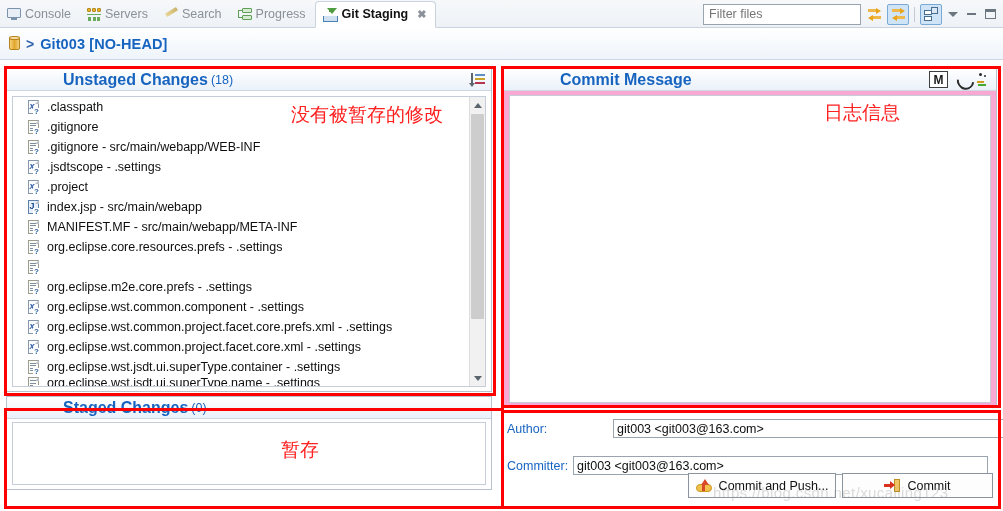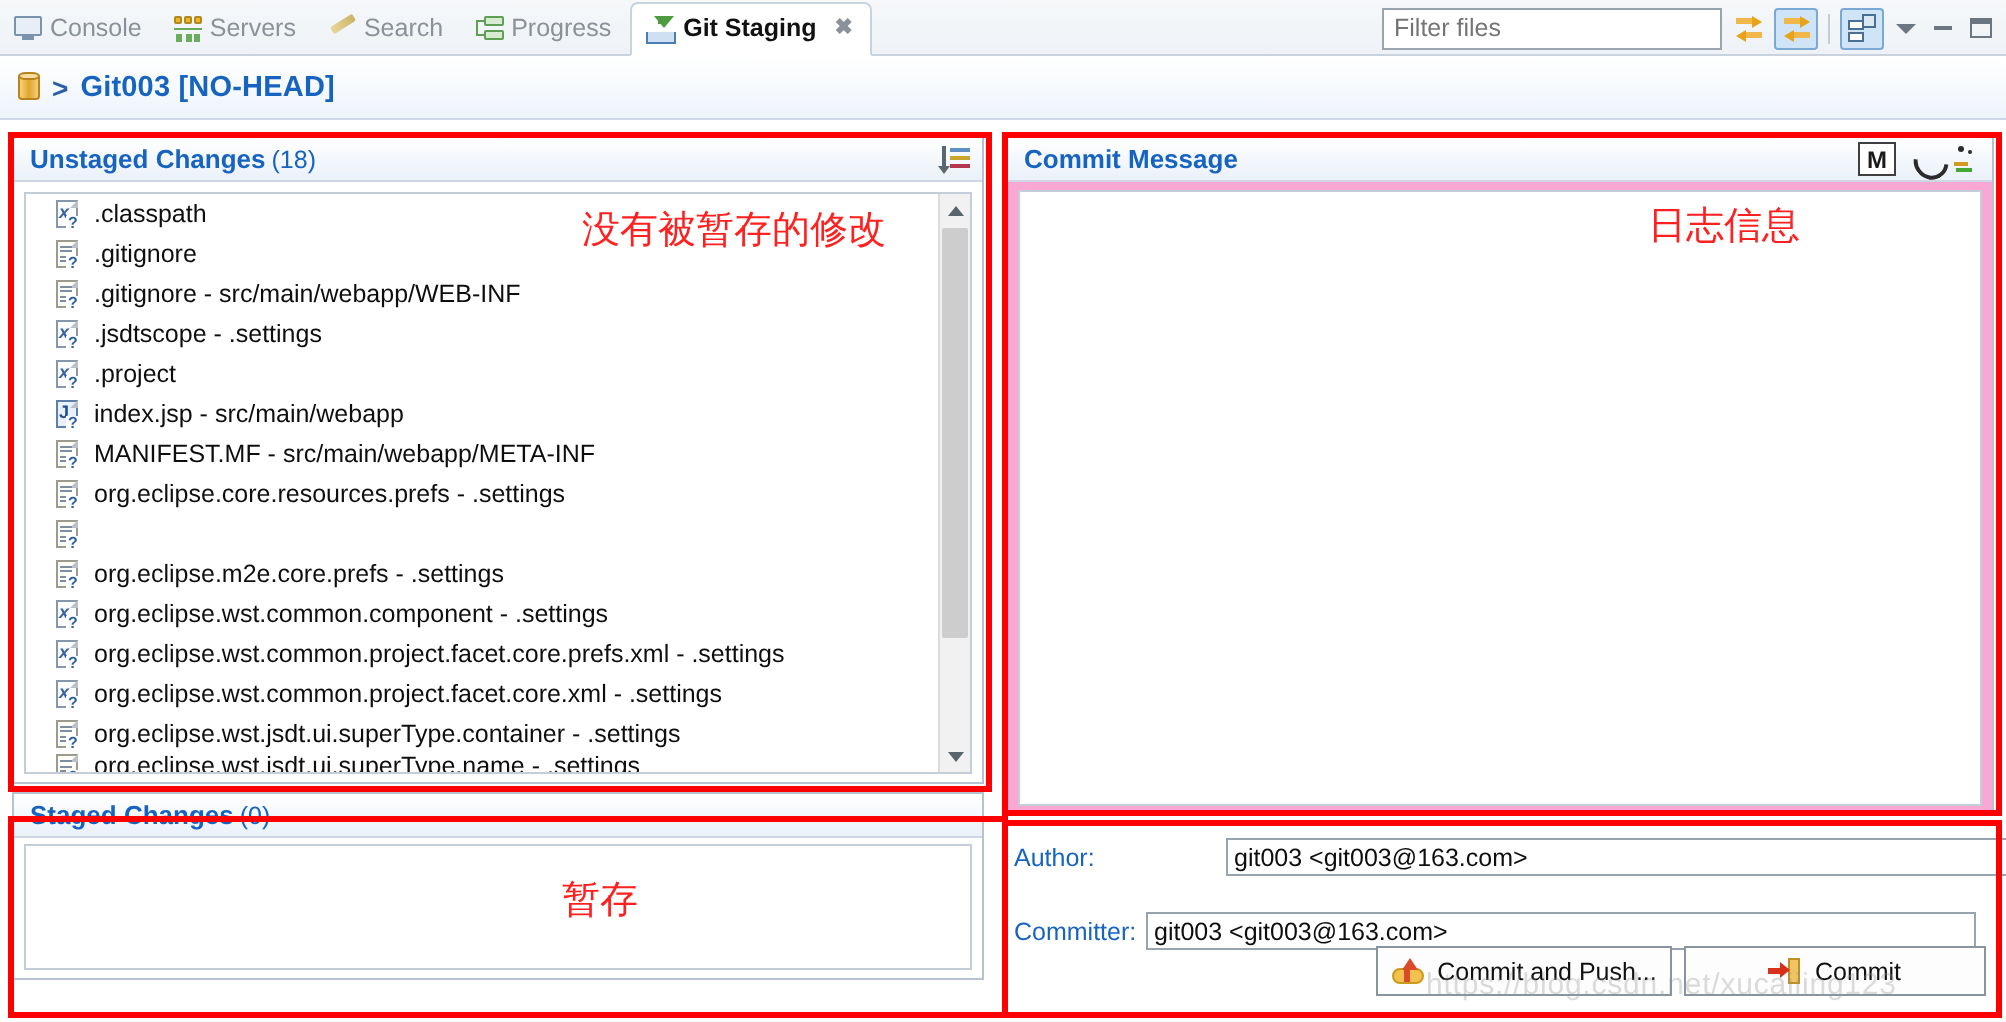--- a/index.html
+++ b/index.html
@@ -84,21 +84,21 @@
   .ico-gitstaging .stem {
     position: absolute; left: 6px; top: 0px; width: 3px; height: 4px; background: #4f9b3f;
   }
 
   
   .toolbar {
     position: absolute; right: 4px; top: 2px; height: 24px;
     display: flex; align-items: center; gap: 2px;
   }
   .filter-input {
-    width: 170px; height: 21px; border: 1px solid #9aa4ae; background: #fff;
+    width: 158px; height: 21px; border: 1px solid #9aa4ae; background: #fff;
     padding: 0 5px; font-size: 12.5px; color: #55595e;
     font-family: "Liberation Sans", sans-serif;
     outline: none;
   }
   .tb-btn {
     width: 22px; height: 21px; display: flex; align-items: center; justify-content: center;
     border: 1px solid transparent; border-radius: 2px;
   }
   .tb-btn.on { background: #cfe4f7; border-color: #7aa9d6; }
   .arrow-swap { position: relative; width: 15px; height: 13px; }
@@ -143,21 +143,21 @@
   .bc-sep { color: #2a5fa8; font-size: 14px; font-weight: bold; }
   .bc-title { color: #1764c0; font-size: 14.5px; font-weight: bold; letter-spacing: 0.1px; }
 
   
   .panel-head {
     background: linear-gradient(to bottom,#ffffff 0%,#eaf1f9 100%);
     border-bottom: 1px solid #cdd8e4;
     display: flex; align-items: center; padding: 0 6px 0 8px;
     height: 22px;
   }
-  .panel-title { color: #1764c0; font-weight: bold; font-size: 13px; }
+  .panel-title { color: #1764c0; font-weight: bold; font-size: 16px; margin-left: 48px; }
   .panel-count { color: #1764c0; font-weight: normal; font-size: 12.5px; margin-left: 3px; }
   .panel-head-spacer { flex: 1; }
 
   .sort-icon { position: relative; width: 15px; height: 14px; }
   .sort-icon .ax { position: absolute; left: 1px; top: 0; width: 1.5px; height: 11px; background: #5c6670; }
   .sort-icon .ar { position: absolute; left: -1px; top: 10px; width: 0; height: 0;
       border-left: 3px solid transparent; border-right: 3px solid transparent; border-top: 4px solid #5c6670; }
   .sort-icon .r { position: absolute; left: 5px; width: 10px; height: 2.6px; }
   .sort-icon .r1 { top: 1px; background: #5d8fc4; }
   .sort-icon .r2 { top: 5px; background: #c9a52e; }

